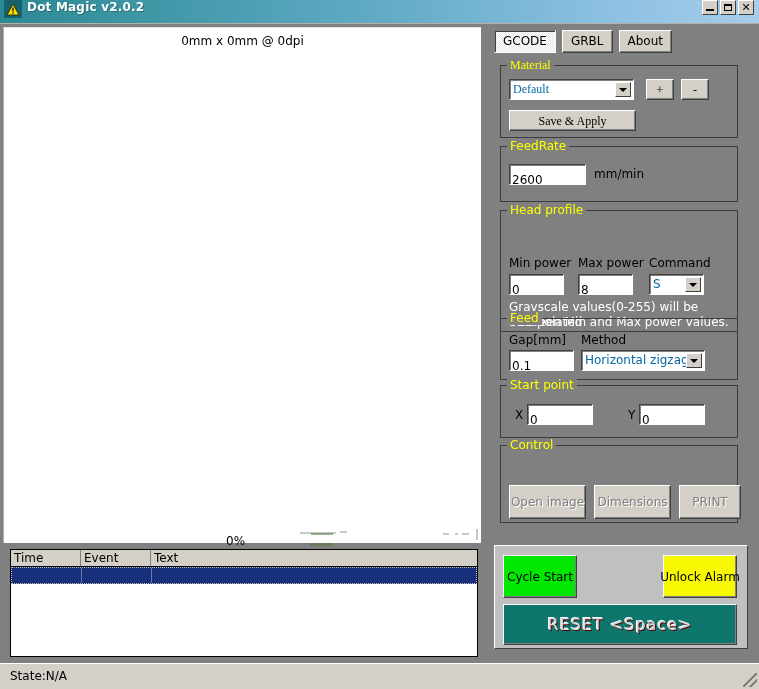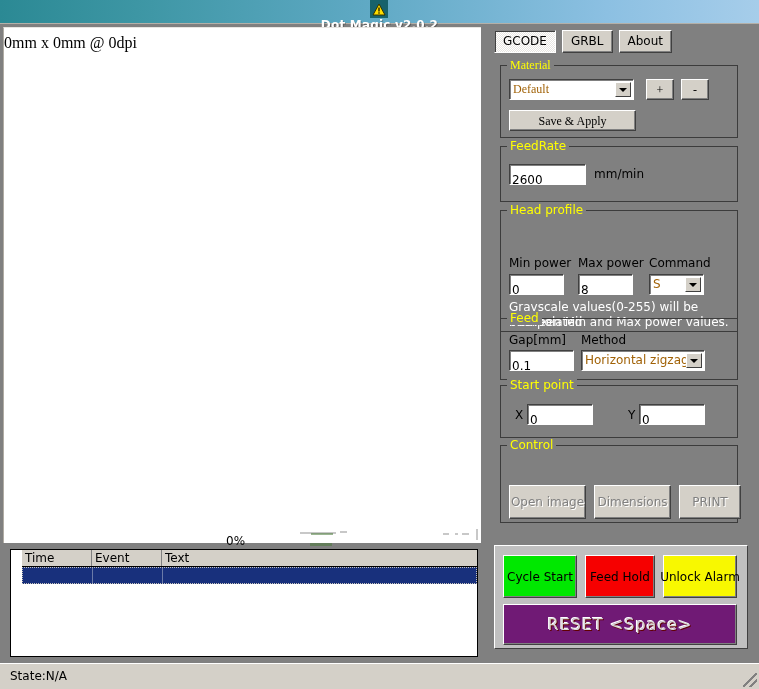--- a/index.html
+++ b/index.html
@@ -13,24 +13,23 @@
     position: relative;
     width: 759px; height: 689px;
     background: #808080;
   }
 
   
   .titlebar {
     position: absolute; left: 0; top: 0;
     width: 759px; height: 24px;
     background: linear-gradient(to right, #2b8994 0%, #3d96a4 18%, #5fa9c4 48%, #8cc0e2 80%, #a6cdea 100%);
-    display: flex; align-items: center;
+    display: flex; 
     border-bottom: 1px solid #b4b0a8;
     box-sizing: border-box;
-    flex-direction: column;
   }
   .title-icon {
     width: 18px; height: 18px;
     margin-left: 4px; margin-right: 5px;
     background: #17626c;
     display: flex; align-items: center; justify-content: center;
     flex: none;
   }
   .title-text {
     color: #ffffff;
@@ -64,22 +63,22 @@
   .canvas-area {
     position: absolute; left: 3px; top: 27px;
     width: 478px; height: 516px;
     background: #ffffff;
     border-left: 1px solid #b0aca4;
     border-top: 1px solid #e8e6e2;
     box-sizing: border-box;
   }
   .canvas-caption {
     position: absolute; left: 0; right: 0; top: 6px;
-    text-align: left;
-    font-size: 16px; color: #000; font-family: Liberation Serif, serif;
+    text-align: center;
+    font-size: 12px; color: #000;
   }
   .progress-label {
     position: absolute;
     left: 226px; top: 534px;
     font-size: 12px; color: #000;
     z-index: 5;
   }
   .artifact {
     position: absolute;
     background: #8a9a8a;
@@ -89,21 +88,20 @@
   .artifact.gray  { background: #9a9a9a; }
 
   
   .log-wrap {
     position: absolute; left: 10px; top: 549px;
     width: 468px; height: 108px;
     background: #ffffff;
     border: 1px solid #000000;
     box-sizing: border-box;
     overflow: hidden;
-    padding-left: 11px;
   }
   .log-head {
     display: flex;
     height: 17px;
     background: #d4d0c8;
     border-bottom: 1px solid #000;
     box-sizing: border-box;
   }
   .log-head .hcell {
     font-size: 12px; color: #000;
@@ -202,21 +200,21 @@
   }
   .combo {
     position: relative;
     background: #ffffff;
     border-top: 1px solid #404040;
     border-left: 1px solid #404040;
     border-right: 1px solid #ffffff;
     border-bottom: 1px solid #ffffff;
     box-shadow: inset 1px 1px 0 #808080;
     box-sizing: border-box;
-    font-size: 12px; color: #a16207;
+    font-size: 12px; color: #0369a1;
     padding: 1px 22px 1px 3px;
     line-height: 16px;
     overflow: hidden; white-space: nowrap;
   }
   .combo .arrow-btn {
     position: absolute;
     right: 2px; top: 2px;
     width: 16px; height: 15px;
     background: #d4d0c8;
     border-top: 1px solid #ffffff;
@@ -421,23 +419,22 @@
 
     <div class="group" style="left:13px; top:418px; width:238px; height:78px;">
       <div class="glabel">Control</div>
       <div class="btn disabled" style="position:absolute; left:8px; top:31px; width:77px; height:34px;">Open image</div>
       <div class="btn disabled" style="position:absolute; left:93px; top:31px; width:77px; height:34px;">Dimensions</div>
       <div class="btn disabled" style="position:absolute; left:178px; top:31px; width:62px; height:34px;">PRINT</div>
     </div>
 
     <div class="bottom-box">
       <div class="btn flat-color" style="position:absolute; left:8px; top:9px; width:74px; height:43px; background:#00e800;">Cycle Start</div>
-      <div class="btn flat-color" style="position:absolute; left:90px; top:9px; width:70px; height:43px; background:#f60000;">Feed Hold</div>
       <div class="btn flat-color" style="position:absolute; left:168px; top:9px; width:74px; height:43px; background:#f8f800;">Unlock Alarm</div>
-      <div class="btn flat-color reset-btn" style="position:absolute; left:8px; top:58px; width:234px; height:41px; background:#701a75;">RESET &lt;Space&gt;</div>
+      <div class="btn flat-color reset-btn" style="position:absolute; left:8px; top:58px; width:234px; height:41px; background:#0f766e;">RESET &lt;Space&gt;</div>
     </div>
 
   </div>
 
   <div class="statusbar-outer">
     <div class="status-text" style="position:absolute; left:5px; top:5px;">State:N/A</div>
     <div class="grip"></div>
   </div>
 
 </div>

